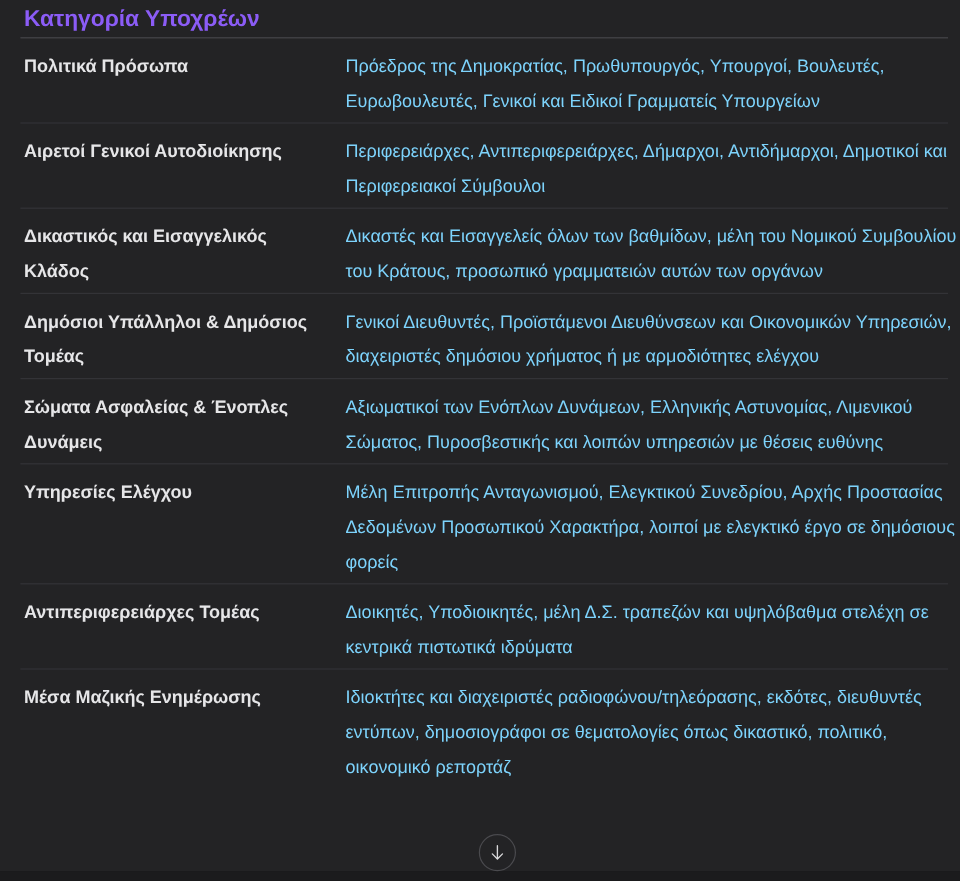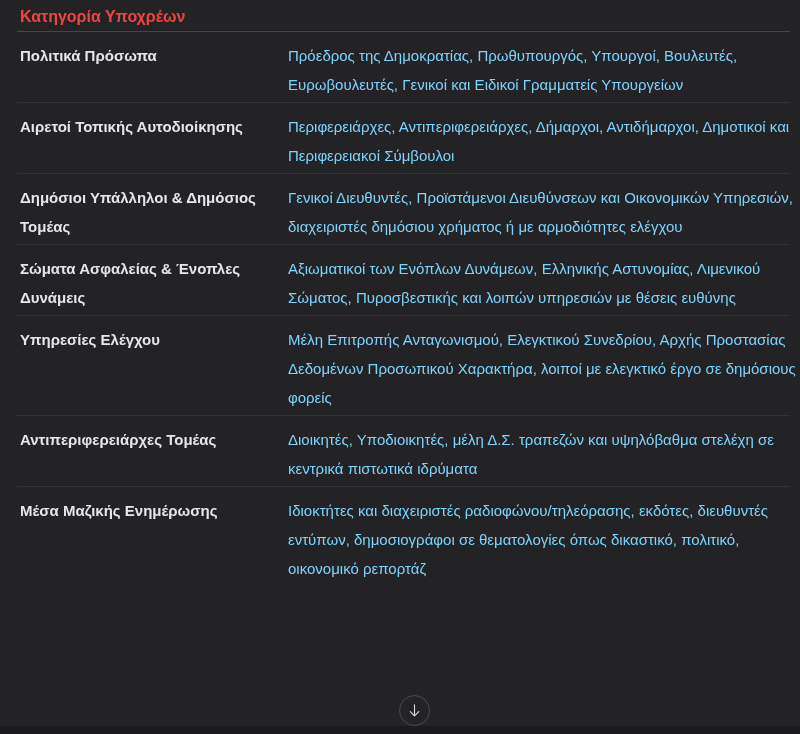--- a/index.html
+++ b/index.html
@@ -45,22 +45,22 @@
   }
   .row::after {
     content: "";
     position: absolute;
     left: 17px; right: 10px; bottom: 0;
     height: 1px;
     background: #333337;
   }
   .row:last-child::after { display: none; }
   .hdr-cell {
-    color: #ef4444;
-    font-size: 16px;
+    color: #8b5cf6;
+    font-size: 19px;
     font-weight: 700;
     line-height: 24px;
     white-space: pre-line;
   }
   .cat-cell {
     color: #e6e6e8;
     font-size: 15px;
     font-weight: 700;
     line-height: 29px;
     white-space: pre-line;
@@ -107,23 +107,29 @@
     <div class="hdr-row">
       <div class="hdr-cell">Κατηγορία Υποχρέων</div>
     </div>
     <div id="rows-container">
         <div class="row">
           <div class="cat-cell">Πολιτικά Πρόσωπα</div>
           <div class="persons-cell">Πρόεδρος της Δημοκρατίας, Πρωθυπουργός, Υπουργοί, Βουλευτές,
 Ευρωβουλευτές, Γενικοί και Ειδικοί Γραμματείς Υπουργείων</div>
         </div>
         <div class="row">
-          <div class="cat-cell">Αιρετοί Τοπικής Αυτοδιοίκησης</div>
+          <div class="cat-cell">Αιρετοί Γενικοί Αυτοδιοίκησης</div>
           <div class="persons-cell">Περιφερειάρχες, Αντιπεριφερειάρχες, Δήμαρχοι, Αντιδήμαρχοι, Δημοτικοί και
 Περιφερειακοί Σύμβουλοι</div>
+        </div>
+        <div class="row">
+          <div class="cat-cell">Δικαστικός και Εισαγγελικός
+Κλάδος</div>
+          <div class="persons-cell">Δικαστές και Εισαγγελείς όλων των βαθμίδων, μέλη του Νομικού Συμβουλίου
+του Κράτους, προσωπικό γραμματειών αυτών των οργάνων</div>
         </div>
         <div class="row">
           <div class="cat-cell">Δημόσιοι Υπάλληλοι &amp; Δημόσιος
 Τομέας</div>
           <div class="persons-cell">Γενικοί Διευθυντές, Προϊστάμενοι Διευθύνσεων και Οικονομικών Υπηρεσιών,
 διαχειριστές δημόσιου χρήματος ή με αρμοδιότητες ελέγχου</div>
         </div>
         <div class="row">
           <div class="cat-cell">Σώματα Ασφαλείας &amp; Ένοπλες
 Δυνάμεις</div>

